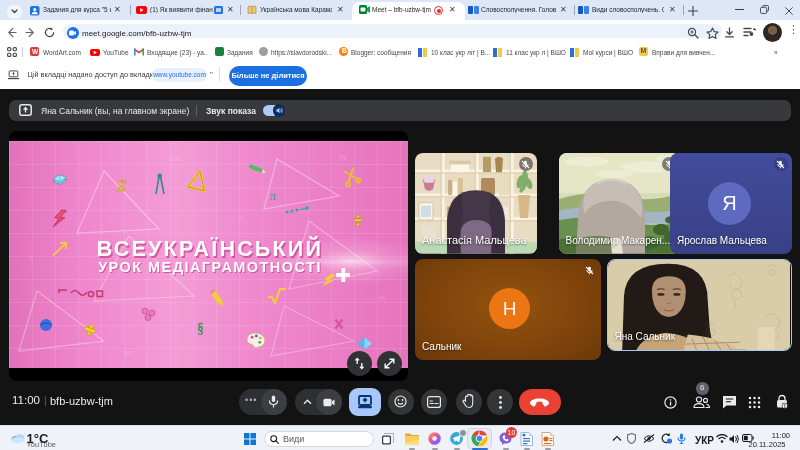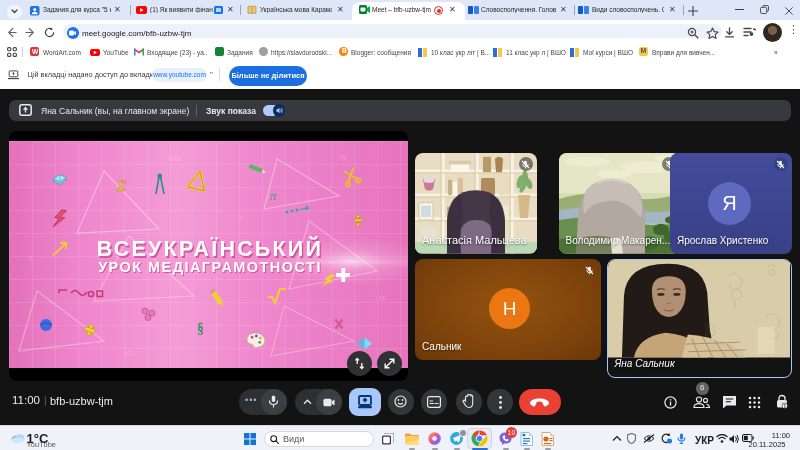--- a/index.html
+++ b/index.html
@@ -506,21 +506,21 @@
         <rect x="3.2" y="0.8" width="2.6" height="4.6" rx="1.3" fill="#fff"></rect>
         <path d="M1.8 4 Q1.8 6.8 4.5 6.8 Q7.2 6.8 7.2 4" stroke="#fff" stroke-width="0.9" fill="none"></path>
         <path d="M4.5 6.8 L4.5 8.4" stroke="#fff" stroke-width="0.9"></path>
         <path d="M1 1 L8 8" stroke="#fff" stroke-width="1.1"></path>
       </svg>
   </div>
 
   <div class="tile" style="left:670px;top:64px;width:121.5px;height:100.5px;background:linear-gradient(#424c9a,#384086);">
     <div style="position:absolute;left:38px;top:29px;width:43px;height:43px;border-radius:50%;background:#5e6abf;"></div>
     <div style="position:absolute;left:38px;top:29px;width:43px;height:43px;text-align:center;line-height:43px;color:#fff;font-size:20px;">Я</div>
-    <div class="name" style="font-size:10px;">Ярослав Христенко</div>
+    <div class="name" style="font-size:10px;">Ярослав Мальцева</div>
     <div style="position:absolute;top:4px;right:4px;width:14px;height:14px;border-radius:50%;background:rgba(20,28,80,0.25);"></div>
     <svg class="micg" style="position:absolute;top:6.5px;right:6.5px;" width="9" height="9" viewBox="0 0 9 9">
         <rect x="3.2" y="0.8" width="2.6" height="4.6" rx="1.3" fill="#fff"></rect>
         <path d="M1.8 4 Q1.8 6.8 4.5 6.8 Q7.2 6.8 7.2 4" stroke="#fff" stroke-width="0.9" fill="none"></path>
         <path d="M4.5 6.8 L4.5 8.4" stroke="#fff" stroke-width="0.9"></path>
         <path d="M1 1 L8 8" stroke="#fff" stroke-width="1.1"></path>
       </svg>
   </div>
 
   <div class="tile" style="left:415px;top:170px;width:185.5px;height:100.5px;background:radial-gradient(ellipse at 50% 45%, #93530f 0%, #81450c 55%, #6b3809 100%);">
@@ -528,21 +528,21 @@
     <div style="position:absolute;left:74px;top:29px;width:41px;height:41px;text-align:center;line-height:41px;color:#fff;font-size:19px;">H</div>
     <div class="name" style="font-size:10px;">Сальник</div>
     <svg class="micg" style="position:absolute;top:6.5px;right:6.5px;" width="9" height="9" viewBox="0 0 9 9">
         <rect x="3.2" y="0.8" width="2.6" height="4.6" rx="1.3" fill="#fff"></rect>
         <path d="M1.8 4 Q1.8 6.8 4.5 6.8 Q7.2 6.8 7.2 4" stroke="#fff" stroke-width="0.9" fill="none"></path>
         <path d="M4.5 6.8 L4.5 8.4" stroke="#fff" stroke-width="0.9"></path>
         <path d="M1 1 L8 8" stroke="#fff" stroke-width="1.1"></path>
       </svg>
   </div>
 
-  <div class="tile" style="left:606.5px;top:170px;width:185.5px;height:119px;border:1.5px solid #a9c7f5;font-style:italic;">
+  <div class="tile" style="left:606.5px;top:170px;width:185.5px;height:92px;border:1.5px solid #a9c7f5;">
     <svg width="182.5" height="97.5" viewBox="0 0 183 102" preserveAspectRatio="none">
       <rect width="183" height="102" fill="#d9cca8"></rect>
       <g stroke="#b8a076" stroke-width="0.7" fill="none" opacity="0.55">
         <path d="M120 18 Q126 10 132 18 Q138 26 130 30 Q122 32 122 24"></path>
           <circle cx="129" cy="36" r="5"></circle>
           <path d="M126 42 Q130 48 126 52"></path>
         <path d="M158 60 Q164 52 170 60 Q176 68 168 72"></path>
           <circle cx="166" cy="78" r="5"></circle>
         <path d="M160 8 Q164 2 168 8"></path>
           <circle cx="164" cy="13" r="3"></circle>

